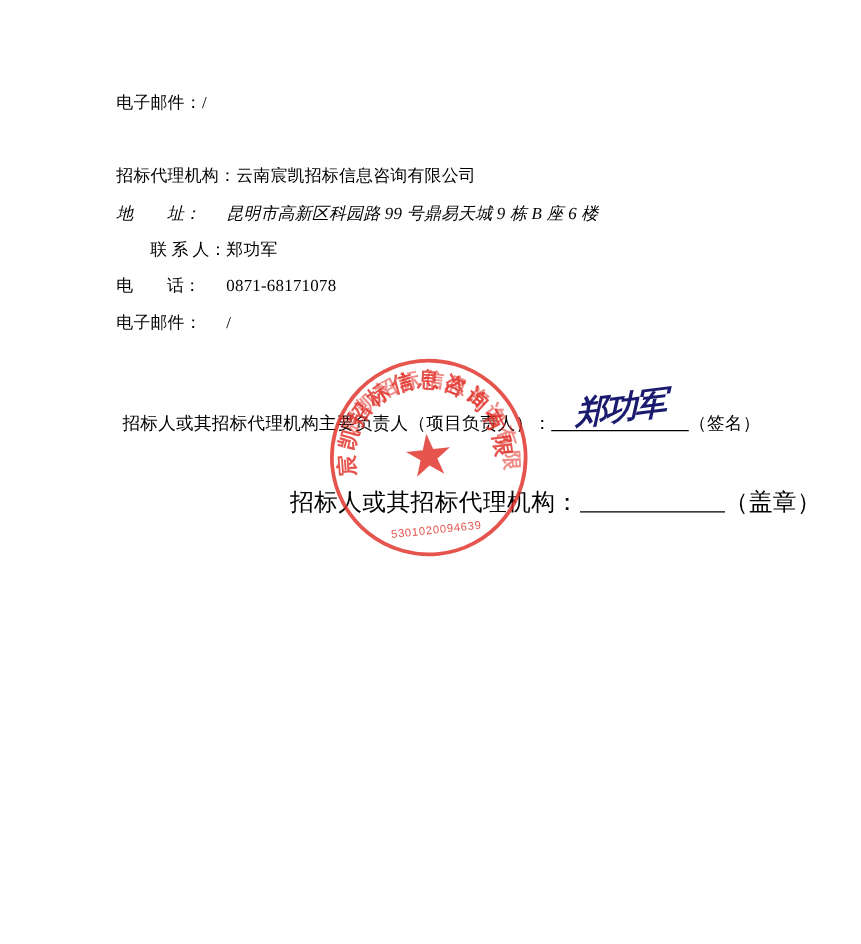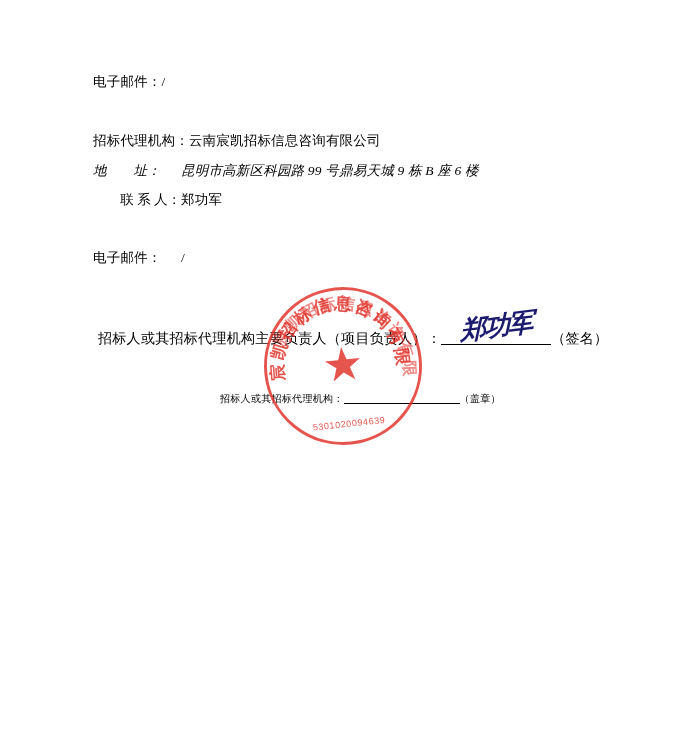--- a/index.html
+++ b/index.html
@@ -56,23 +56,23 @@
   .sig-line-1 {
     position: absolute;
     left: 98px;
     top: 286px;
     font-size: 14px;
     white-space: nowrap;
     letter-spacing: 0.3px;
   }
   .sig-line-2 {
     position: absolute;
-    left: 220px;
+    left: 232px;
     top: 345px;
-    font-size: 10px;
+    font-size: 19px;
     white-space: nowrap;
     letter-spacing: 0.3px;
   }
 
   .fill-blank {
     display: inline-block;
     width: 110px;
     border-bottom: 1px solid #000;
     height: 14px;
     vertical-align: -2px;
@@ -170,20 +170,23 @@
   </div>
 
   <div class="line row-address">
     <span class="lbl-spread">地　　址：</span><span class="val">昆明市高新区科园路 99 号鼎易天城 9 栋 B 座 6 楼</span>
   </div>
 
   <div class="line row-contact">
     <span class="lbl-spread">联 系 人：</span><span class="val">郑功军</span>
   </div>
 
+  <div class="line row-phone">
+    <span class="lbl-spread">电　　话：</span><span class="val">0871-68171078</span>
+  </div>
 
   <div class="line row-email">
     <span class="lbl-wide">电子邮件：</span><span class="val">/</span>
   </div>
 
   <div class="sig-line-1">
     <span>招标人或其招标代理机构主要负责人（项目负责人）：</span><span class="fill-blank"></span><span>（签名）</span>
   </div>
 
   <div class="sig-line-2">

